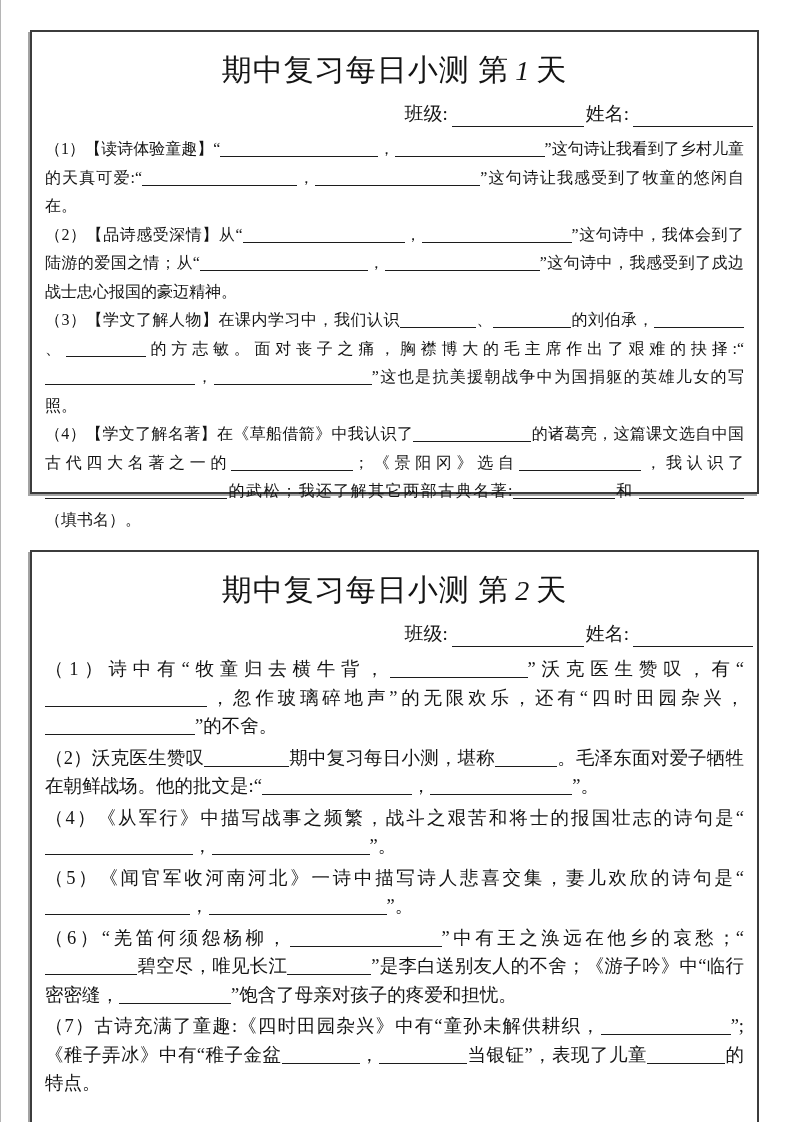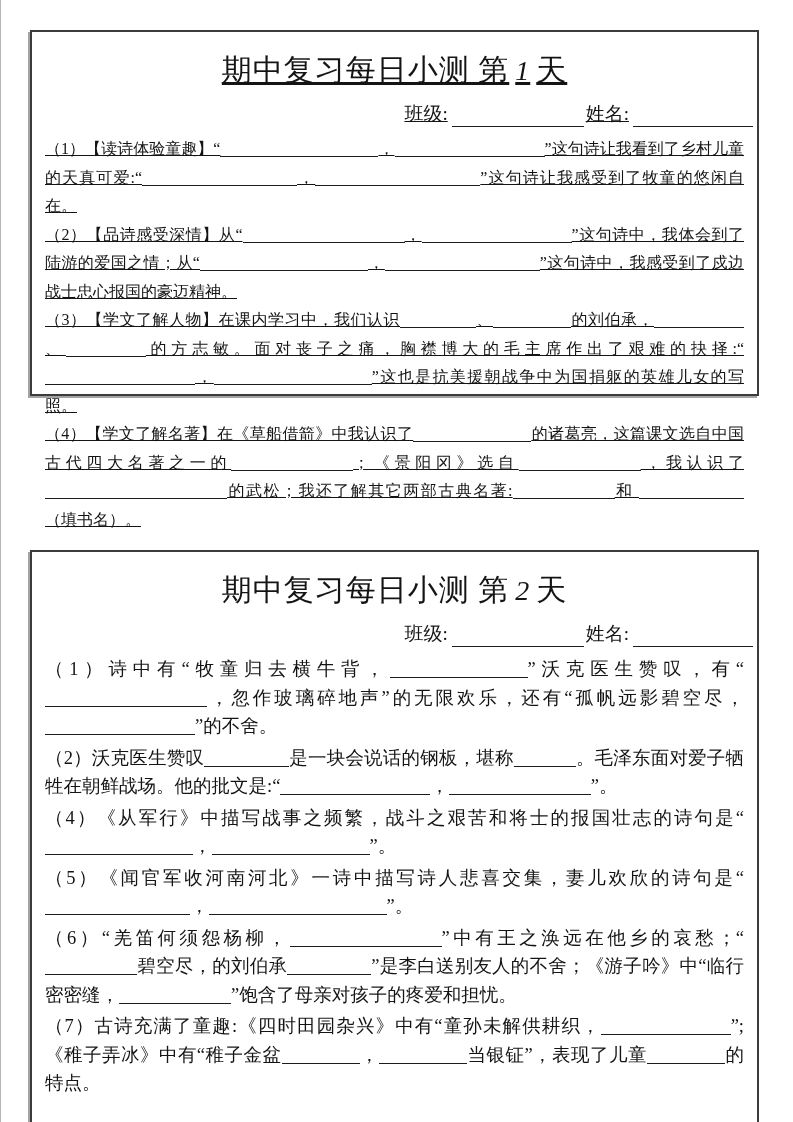--- a/index.html
+++ b/index.html
@@ -23,21 +23,21 @@
   }
   .sheet-box {
     position: absolute;
     left: 30px;
     width: 729px;
     background: #ffffff;
     border: 2px solid #3c3c3c;
     box-shadow: -2px 2px 0 #a3a3a3;
     box-sizing: border-box;
   }
-  .box1 { top: 30px;  height: 366px; text-decoration: underline; }
+  .box1 { top: 30px;  height: 464px; }
   .box2 { top: 550px; height: 649px; }
 
   .box-title {
     text-align: center;
     font-size: 30px;
     font-weight: 400;
     letter-spacing: 1px;
     margin: 18px 0 10px 0;
   }
   .box-title .num {
@@ -110,20 +110,20 @@
 
 <div class="sheet-box box2">
   <h1 class="box-title"><span>期中复习每日小测 第</span><span class="num">2</span><span>天</span></h1>
   <div class="id-row">
     <span class="id-label">班级:</span>
     <span class="id-blank class-blank"></span>
     <span class="id-label">姓名:</span>
     <span class="id-blank name-blank"></span>
   </div>
   <div class="questions">
-      <p class="question"><span>（1）诗中有“牧童归去横牛背，</span><span class="blank" style="width: 138px;"></span><span>”沃克医生赞叹，有“</span><span class="blank" style="width: 162px;"></span><span>，忽作玻璃碎地声”的无限欢乐，还有“孤帆远影碧空尽，</span><span class="blank" style="width: 150px;"></span><span>”的不舍。</span></p>
-      <p class="question"><span>（2）沃克医生赞叹</span><span class="blank" style="width: 85px;"></span><span>是一块会说话的钢板，堪称</span><span class="blank" style="width: 62px;"></span><span>。毛泽东面对爱子牺牲在朝鲜战场。他的批文是:“</span><span class="blank" style="width: 150px;"></span><span>，</span><span class="blank" style="width: 142px;"></span><span>”。</span></p>
+      <p class="question"><span>（1）诗中有“牧童归去横牛背，</span><span class="blank" style="width: 138px;"></span><span>”沃克医生赞叹，有“</span><span class="blank" style="width: 162px;"></span><span>，忽作玻璃碎地声”的无限欢乐，还有“四时田园杂兴，</span><span class="blank" style="width: 150px;"></span><span>”的不舍。</span></p>
+      <p class="question"><span>（2）沃克医生赞叹</span><span class="blank" style="width: 85px;"></span><span>期中复习每日小测，堪称</span><span class="blank" style="width: 62px;"></span><span>。毛泽东面对爱子牺牲在朝鲜战场。他的批文是:“</span><span class="blank" style="width: 150px;"></span><span>，</span><span class="blank" style="width: 142px;"></span><span>”。</span></p>
       <p class="question"><span>（4）《从军行》中描写战事之频繁，战斗之艰苦和将士的报国壮志的诗句是“</span><span class="blank" style="width: 148px;"></span><span>，</span><span class="blank" style="width: 158px;"></span><span>”。</span></p>
       <p class="question"><span>（5）《闻官军收河南河北》一诗中描写诗人悲喜交集，妻儿欢欣的诗句是“</span><span class="blank" style="width: 145px;"></span><span>，</span><span class="blank" style="width: 40px;"></span><span class="blank" style="width: 138px;"></span><span>”。</span></p>
-      <p class="question"><span>（6）“羌笛何须怨杨柳，</span><span class="blank" style="width: 152px;"></span><span>”中有王之涣远在他乡的哀愁；“</span><span class="blank" style="width: 92px;"></span><span>碧空尽，的刘伯承</span><span class="blank" style="width: 84px;"></span><span>”是李白送别友人的不舍；《游子吟》中“临行密密缝，</span><span class="blank" style="width: 112px;"></span><span>”饱含了母亲对孩子的疼爱和担忧。</span></p>
+      <p class="question"><span>（6）“羌笛何须怨杨柳，</span><span class="blank" style="width: 152px;"></span><span>”中有王之涣远在他乡的哀愁；“</span><span class="blank" style="width: 92px;"></span><span>碧空尽，唯见长江</span><span class="blank" style="width: 84px;"></span><span>”是李白送别友人的不舍；《游子吟》中“临行密密缝，</span><span class="blank" style="width: 112px;"></span><span>”饱含了母亲对孩子的疼爱和担忧。</span></p>
       <p class="question"><span>（7）古诗充满了童趣:《四时田园杂兴》中有“童孙未解供耕织，</span><span class="blank" style="width: 130px;"></span><span>”;《稚子弄冰》中有“稚子金盆</span><span class="blank" style="width: 78px;"></span><span>，</span><span class="blank" style="width: 88px;"></span><span>当银钲”，表现了儿童</span><span class="blank" style="width: 78px;"></span><span>的特点。</span></p>
     </div>
 </div>
 
 </body></html>

